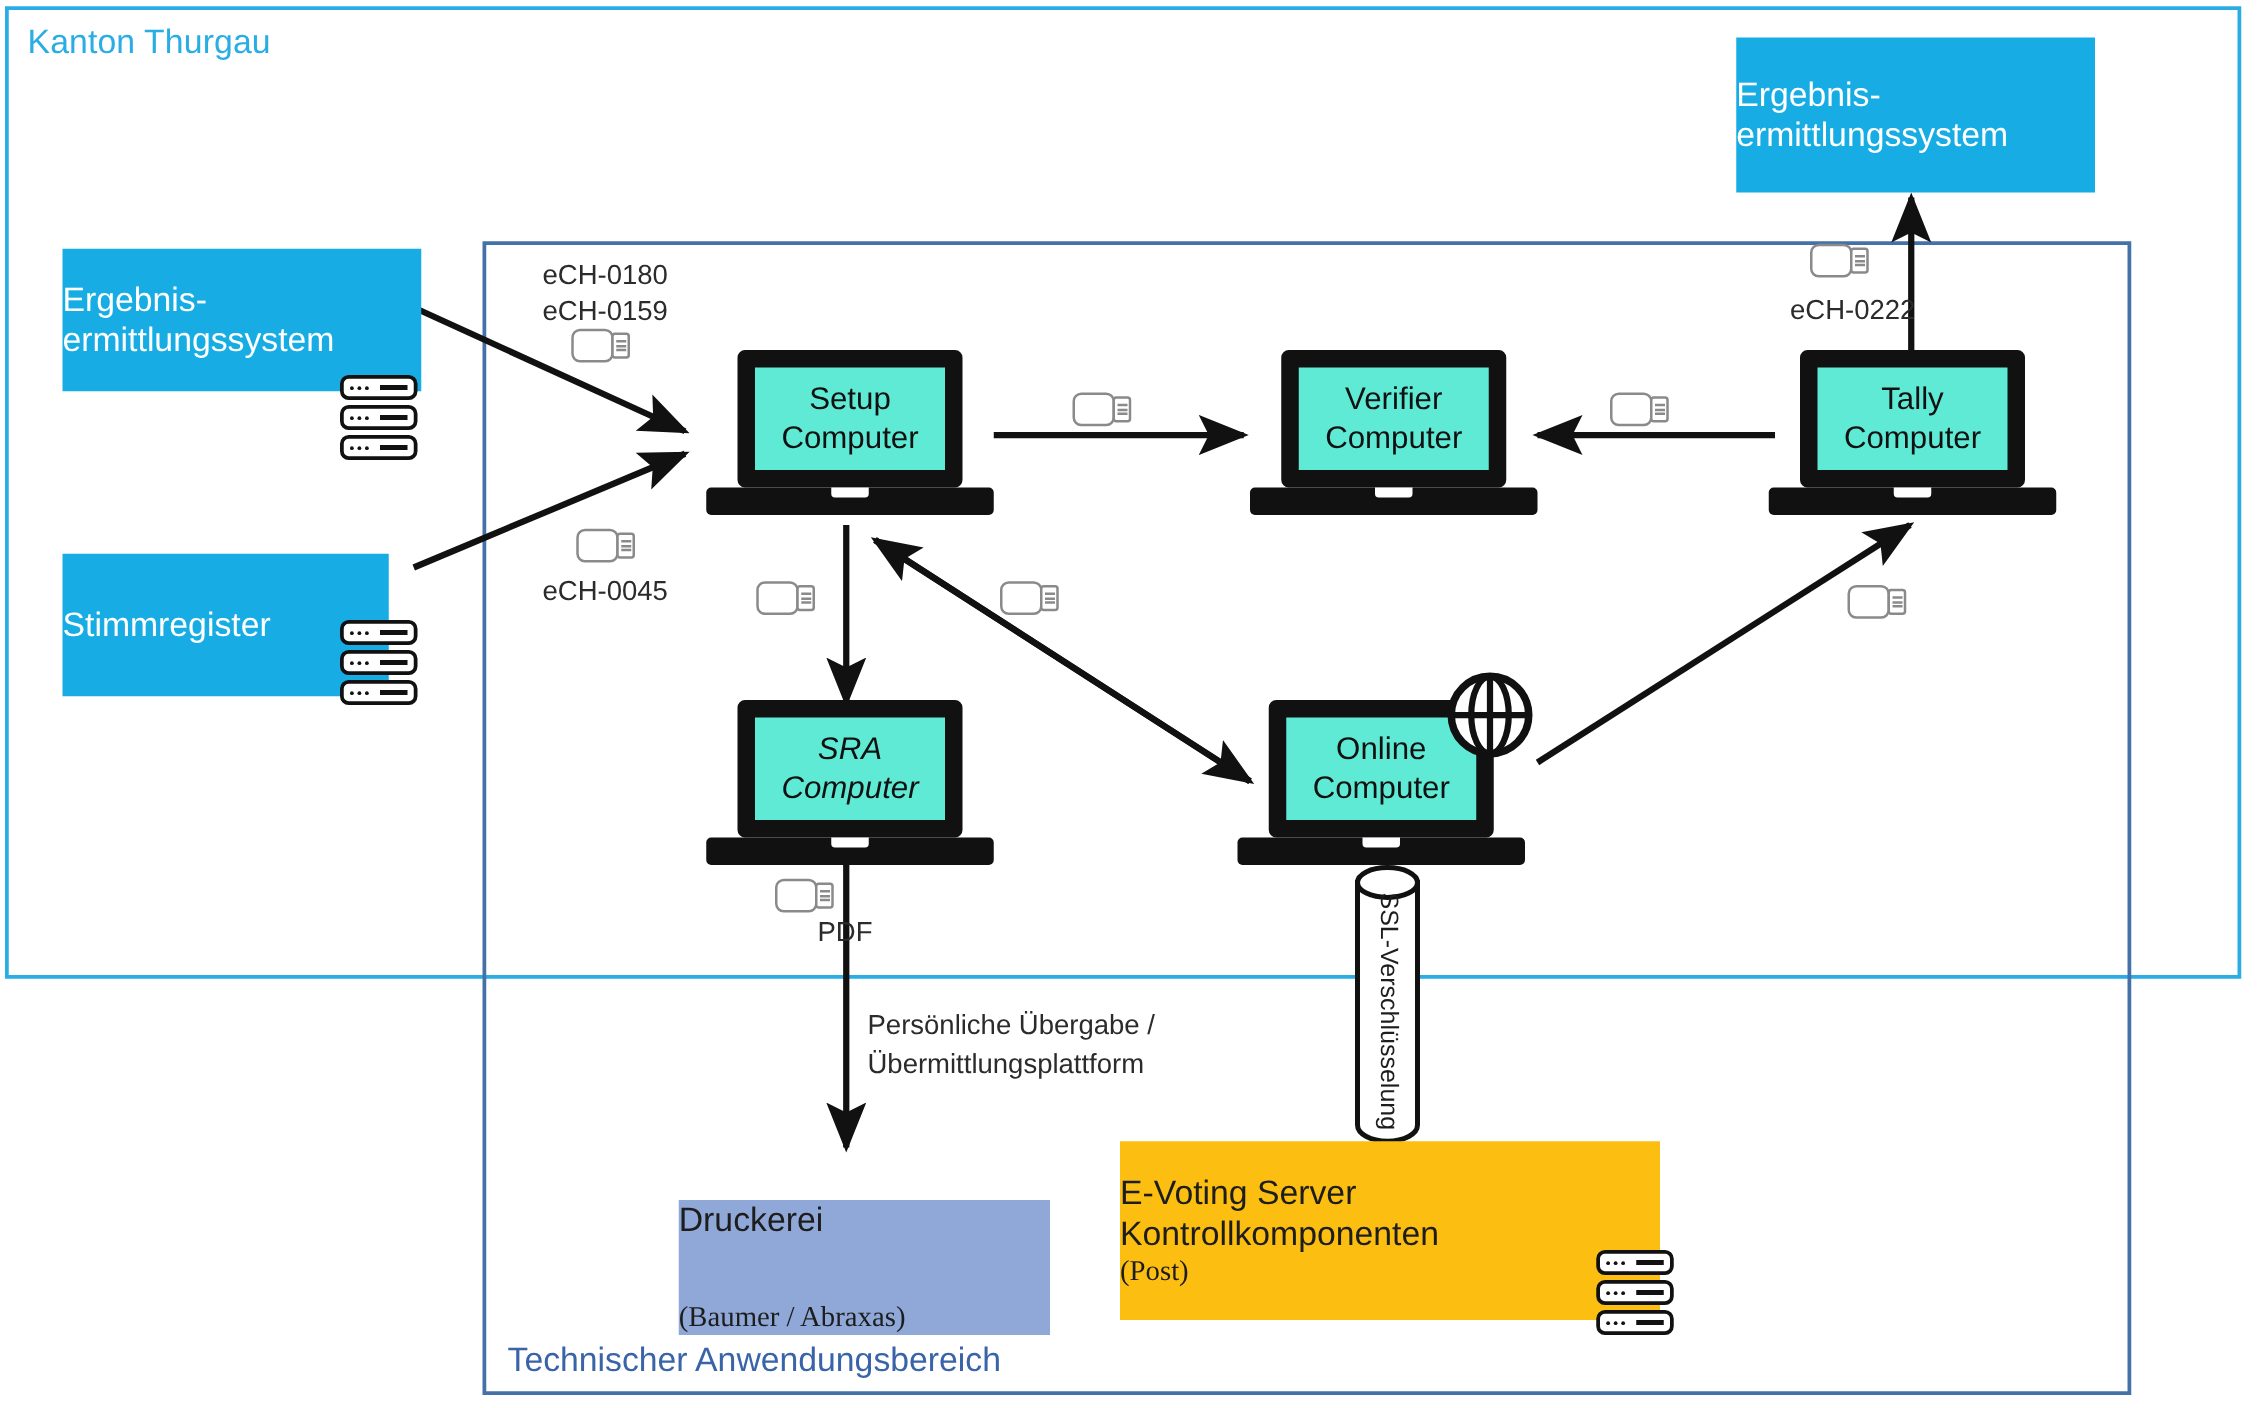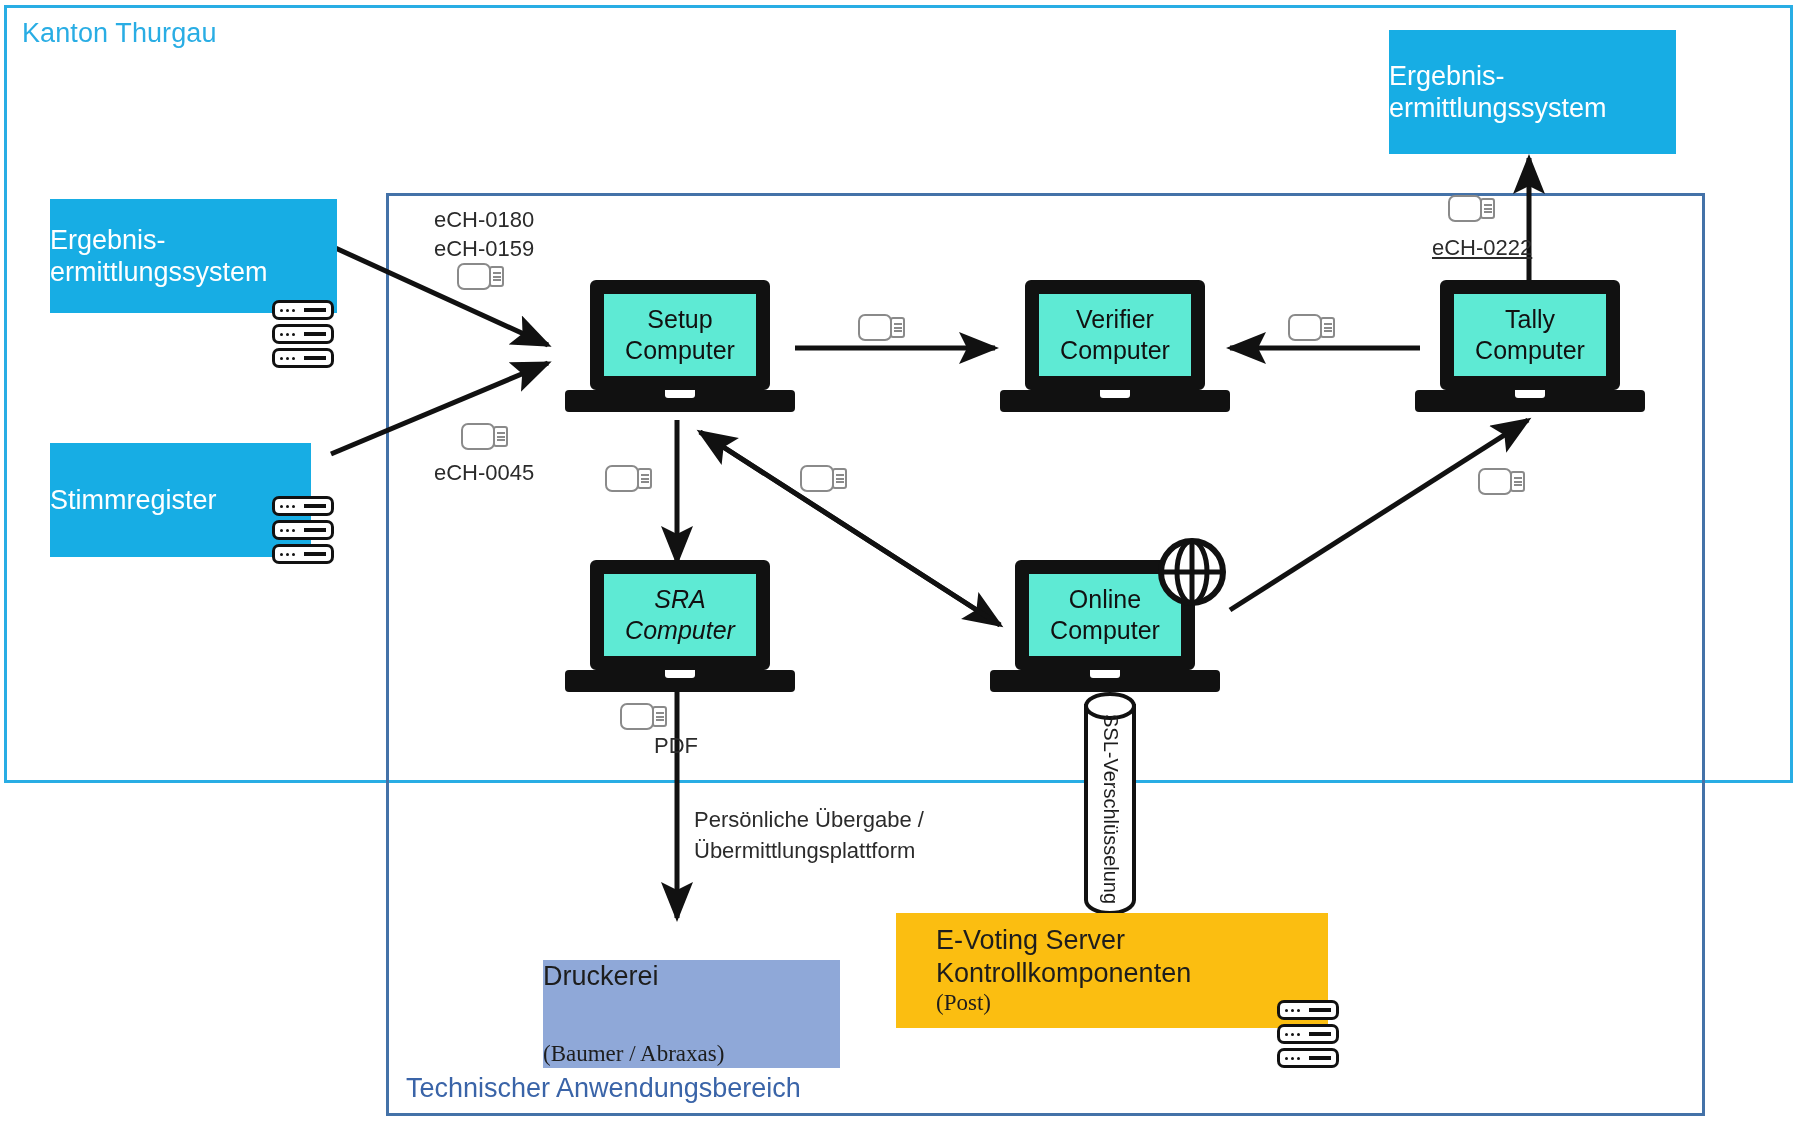--- a/index.html
+++ b/index.html
@@ -443,39 +443,39 @@
       <div class="conn">
         <i></i>
         <i></i>
         <i></i>
       </div>
   </div>
 
   <div class="lbl" style="left:434px; top:205px;">eCH-0180</div>
   <div class="lbl" style="left:434px; top:234px;">eCH-0159</div>
   <div class="lbl" style="left:434px; top:458px;">eCH-0045</div>
-  <div class="lbl" style="left:1432px; top:233px;text-decoration:underline;">eCH-0222</div>
+  <div class="lbl" style="left:1432px; top:233px;">eCH-0222</div>
   <div class="lbl" style="left:654px; top:731px;">PDF</div>
   <div class="lbl" style="left:694px; top:805px;">Persönliche Übergabe /</div>
   <div class="lbl" style="left:694px; top:836px;">Übermittlungsplattform</div>
 
   <div class="cylinder" style="left:1082px; top:692px;">
     <svg width="56" height="222" viewBox="0 0 56 222">
       <path d="M4,14 L4,208 A24,13 0 0 0 52,208 L52,14 Z" fill="#ffffff" stroke="#111111" stroke-width="4"></path>
       <ellipse cx="28" cy="14" rx="24" ry="12" fill="#ffffff" stroke="#111111" stroke-width="4"></ellipse>
     </svg>
     <div class="cyl-label" style="left:17px; top:22px;">SSL-Verschlüsselung</div>
   </div>
 
   <div class="box box-blue" style="left:543px; top:960px; width:297px; height:108px;gap:48px;">
     <span class="box-title">Druckerei</span>
     <span class="box-sub">(Baumer / Abraxas)</span>
   </div>
 
-  <div class="box box-orange" style="left:896px; top:913px; width:432px; height:115px;padding-left:40px;">
+  <div class="box box-orange" style="left:896px; top:913px; width:432px; height:143px;">
     <span class="box-title">E-Voting Server</span>
     <span class="box-title">Kontrollkomponenten</span>
     <span class="box-sub">(Post)</span>
   </div>
 
   <div class="server" style="left:1277px; top:1000px;">
     <div class="unit">
         <span class="dot"></span>
         <span class="dot"></span>
         <span class="dot"></span>

